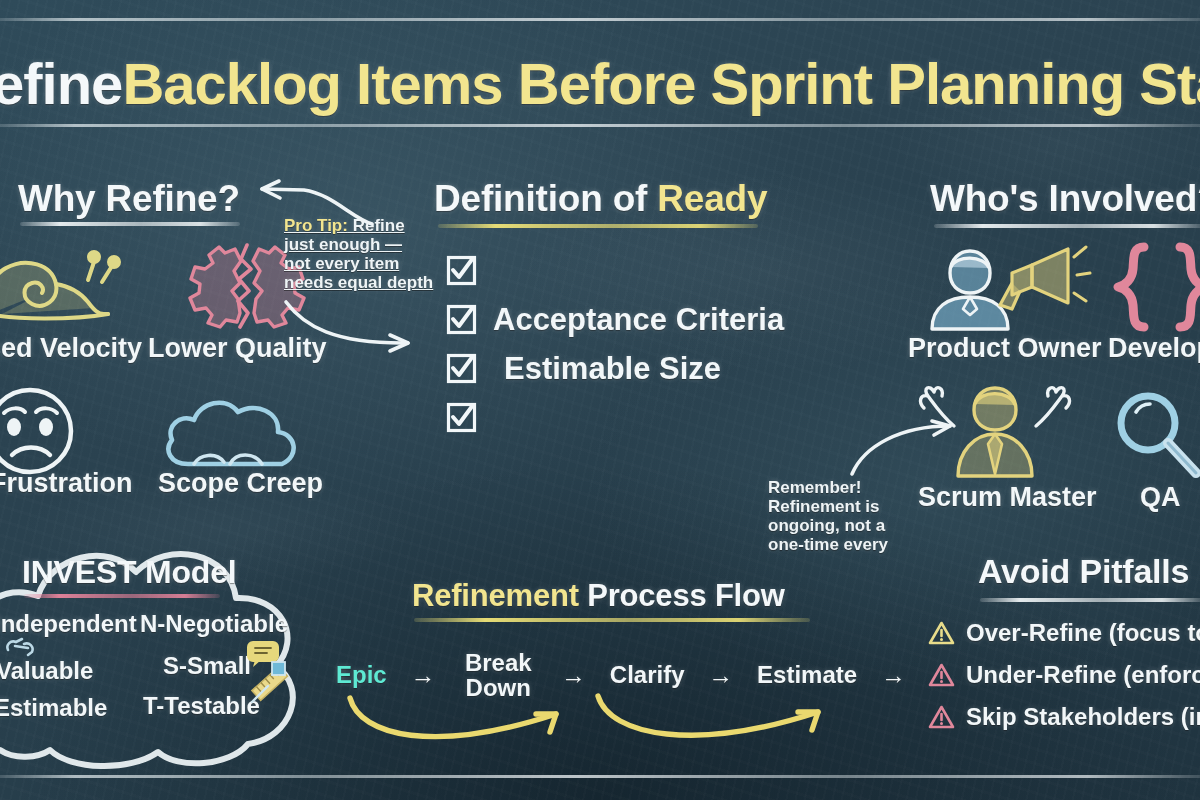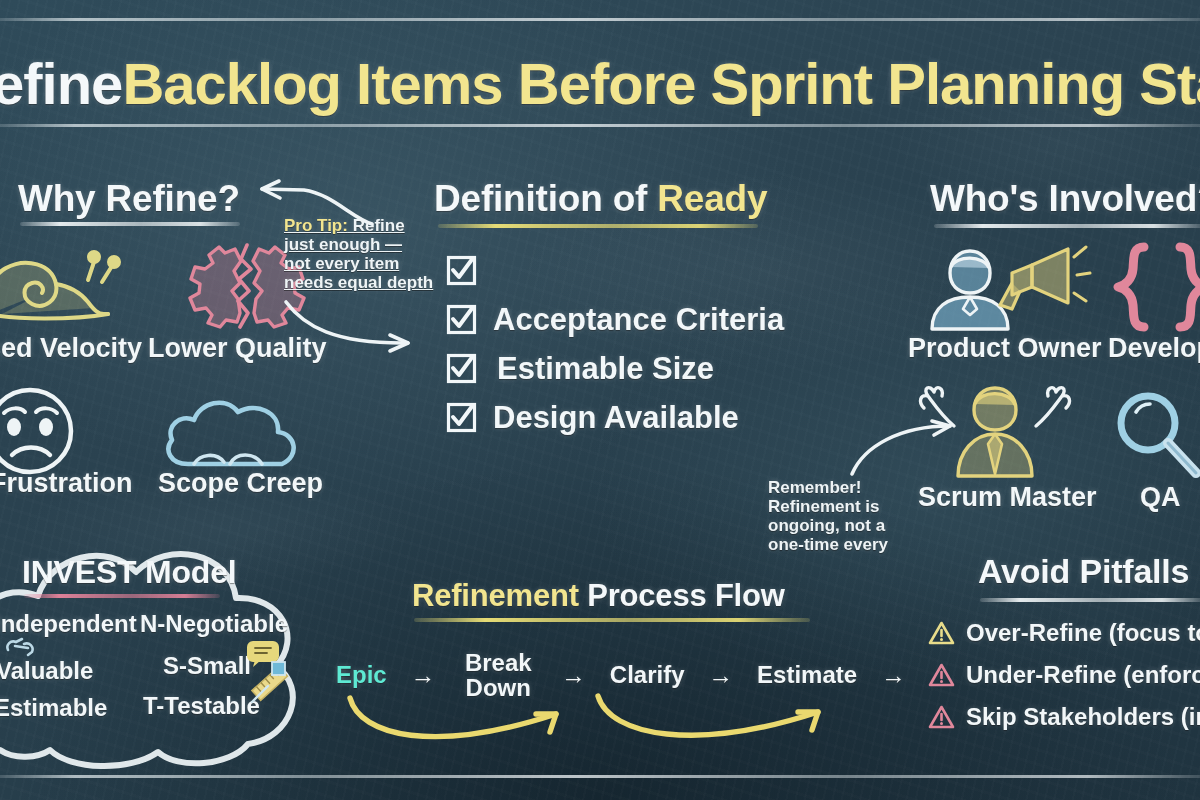--- a/index.html
+++ b/index.html
@@ -171,37 +171,36 @@
   </div>
   <div style="display:flex;align-items:center;gap:16px;height:49px;">
     <span style="flex:0 0 auto;">
       <svg width="31" height="31" viewBox="0 0 31 31">
           <rect x="2.5" y="2.5" width="26" height="26" fill="none" stroke="#f2f7f9" stroke-width="3.2"></rect>
           <path d="M7,15 L13,22 L27,3" fill="none" stroke="#f2f7f9" stroke-width="4" stroke-linecap="round" stroke-linejoin="round"></path>
         </svg>
     </span>
     <span class="chalk" style="color:#f2f7f9;font-size:31px;font-weight:700;white-space:nowrap;">Acceptance Criteria</span>
   </div>
-  <div style="display:flex;align-items:center;gap:20px;height:49px;">
+  <div style="display:flex;align-items:center;gap:27px;height:49px;">
     <span style="flex:0 0 auto;">
       <svg width="31" height="31" viewBox="0 0 31 31">
           <rect x="2.5" y="2.5" width="26" height="26" fill="none" stroke="#f2f7f9" stroke-width="3.2"></rect>
           <path d="M7,15 L13,22 L27,3" fill="none" stroke="#f2f7f9" stroke-width="4" stroke-linecap="round" stroke-linejoin="round"></path>
         </svg>
     </span>
     <span class="chalk" style="color:#f2f7f9;font-size:31px;font-weight:700;white-space:nowrap;">Estimable Size</span>
   </div>
   <div style="display:flex;align-items:center;gap:16px;height:49px;">
     <span style="flex:0 0 auto;">
       <svg width="31" height="31" viewBox="0 0 31 31">
           <rect x="2.5" y="2.5" width="26" height="26" fill="none" stroke="#f2f7f9" stroke-width="3.2"></rect>
           <path d="M7,15 L13,22 L27,3" fill="none" stroke="#f2f7f9" stroke-width="4" stroke-linecap="round" stroke-linejoin="round"></path>
         </svg>
     </span>
-    <span class="chalk" style="color:#f2f7f9;font-size:31px;font-weight:700;white-space:nowrap;">Design Available</span>
   </div>
 </div>
 
 <div class="note chalk" style="left:768px; top:478px; font-size:17px;">
   <div>Remember!</div>
   <div>Refinement is</div>
   <div>ongoing, not a</div>
   <div>one-time every</div>
 </div>
 <div class="abs" style="left:848px; top:418px;">

